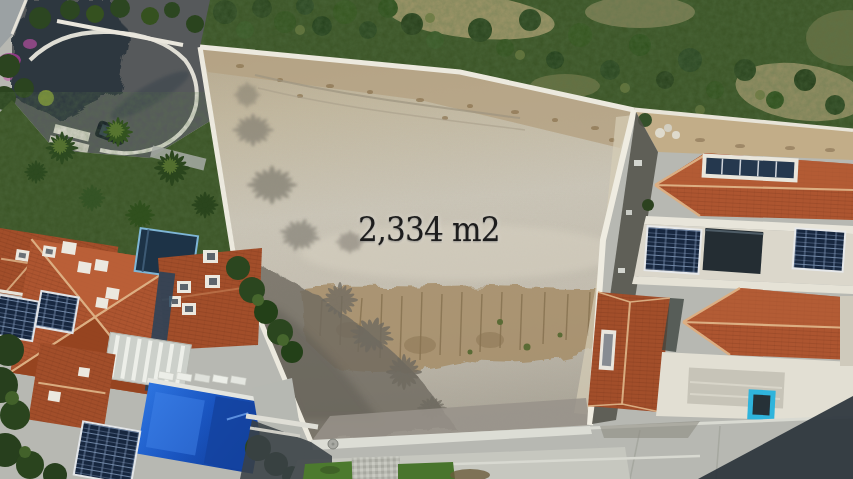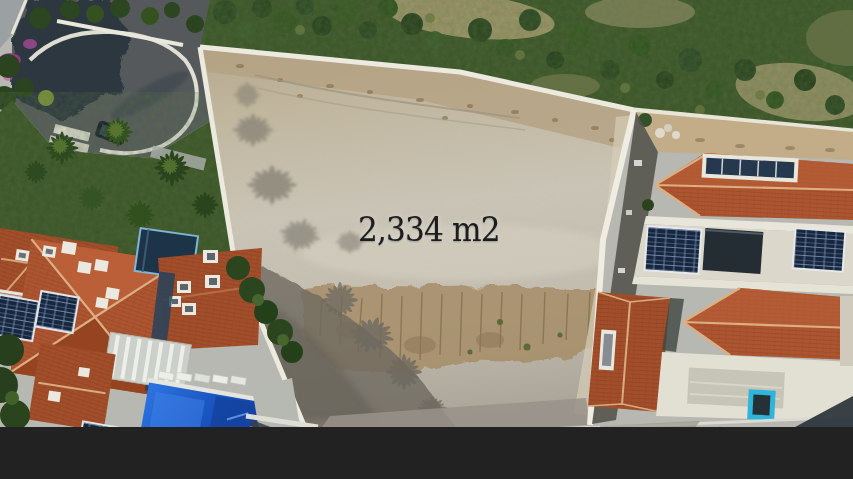--- a/index.html
+++ b/index.html
@@ -1,16 +1,16 @@
 <!DOCTYPE html>
 <html style="--lot_top: #b6a98f; --lot_mid: #cbc6b8; --lot_low: #aaa598; --erosion_brown: #a78f6a; --debris_tan: #b4a182; --wall_white: #ece9de; --roof_terracotta: #ad5530; --roof_terracotta2: #a24e2a; --roof_dark: #8a3f1f; --ridge_cream: #d9ac80; --pool_blue: #1a55c0; --pool_blue2: #2d74e0; --cyan_pool: #2fb4dc; --solar_navy: #17273f; --street_gray: #b7b8b2; --sidewalk_gray: #c6c7bf; --road_dark: #56595b; --shadow_dark: #2a333b; --veg_green: #3b5426; --veg_dark: #2c4620; --veg_olive: #6d7b40; --dry_grass: #b3a276; --grass_green: #4c7a2e; --backyard_dirt: #c2ad88; --flat_roof: #dbd7cb; --terrace_white: #e2dfd3; --bougainvillea: #a13a90; --courtyard_navy: #1d3347; --courtyard_trim: #7fb6d6;"><head>
 <meta charset="utf-8">
 <style>
   html,body{margin:0;padding:0;background:#222;font-family:"Liberation Sans",sans-serif;}
-  .stage{position:relative;width:853px;height:427px;overflow:hidden;background:#b4b5af;}
+  .stage{position:relative;width:853px;height:479px;overflow:hidden;background:#b4b5af;}
   .stage svg{position:absolute;inset:0;display:block;}
   .area-label{
     position:absolute;left:358px;top:209px;width:140px;
     font-family:"DejaVu Serif","Liberation Serif",serif;
     font-size:34px;font-weight:500;letter-spacing:-1px;
     color:#1d1d1d;white-space:nowrap;
     transform:scaleX(.92);transform-origin:left top;
     text-shadow:0 1px 2px rgba(0,0,0,.35),0 0 6px rgba(255,255,255,.5),1px 1px 0 rgba(255,255,255,.25);
     user-select:none;
   }

